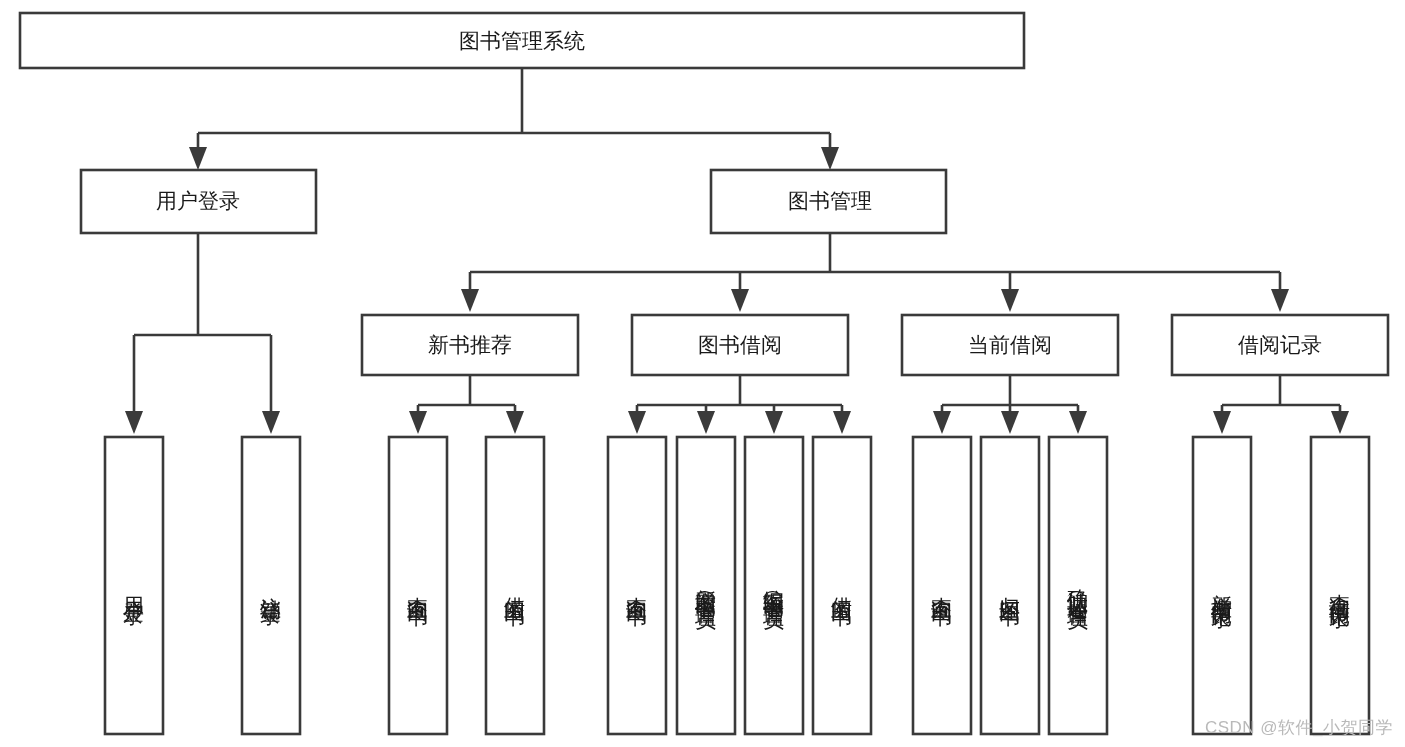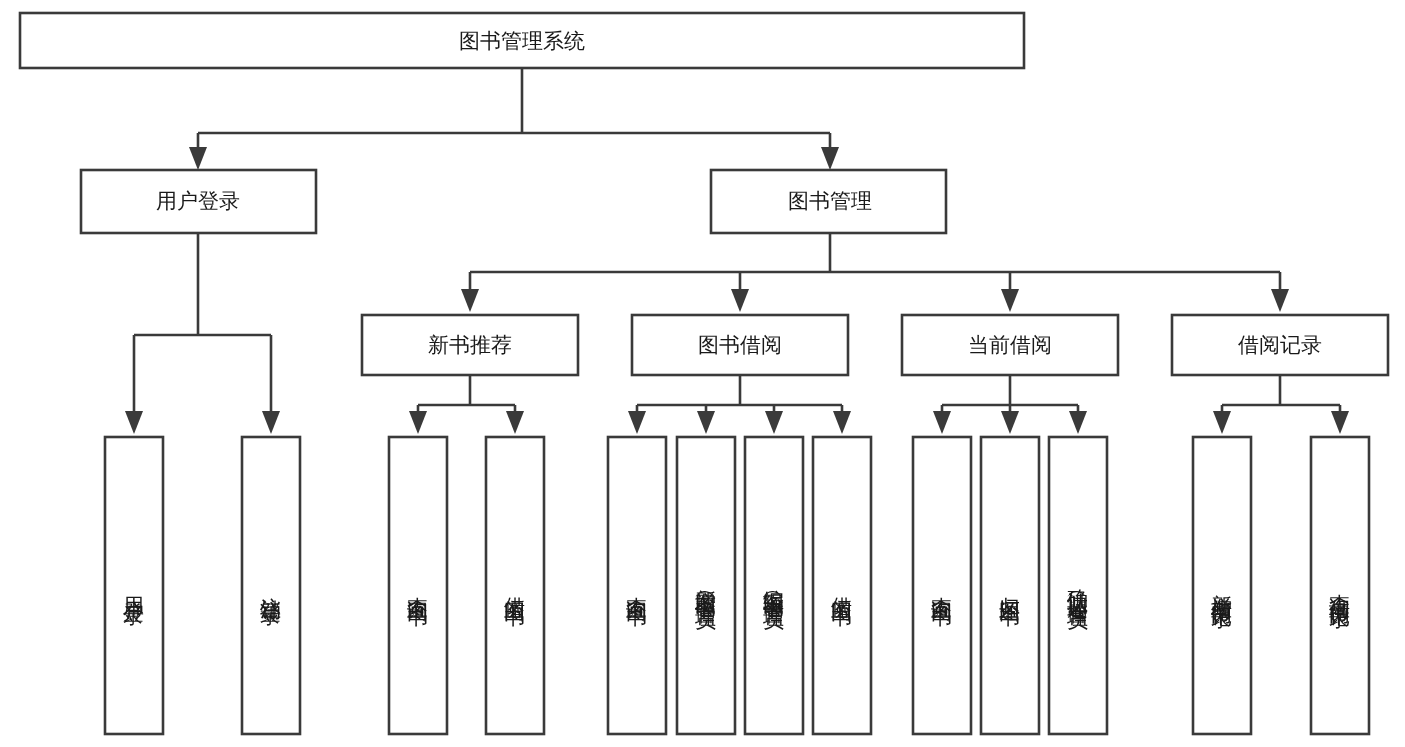--- a/index.html
+++ b/index.html
@@ -232,14 +232,15 @@
     <span class="vert-text">确认归还（管理员）</span>
   </div>
 
   <div class="vert-wrap" style="left:1193px; top:437px; width:58px; height:297px;">
     <span class="vert-text">新增借阅记录</span>
   </div>
   <div class="vert-wrap" style="left:1311px; top:437px; width:58px; height:297px;">
     <span class="vert-text">查询借阅记录</span>
   </div>
 
+  <div class="watermark">CSDN @软件_小贺同学</div>
 
 </div>
 
 </body></html>

